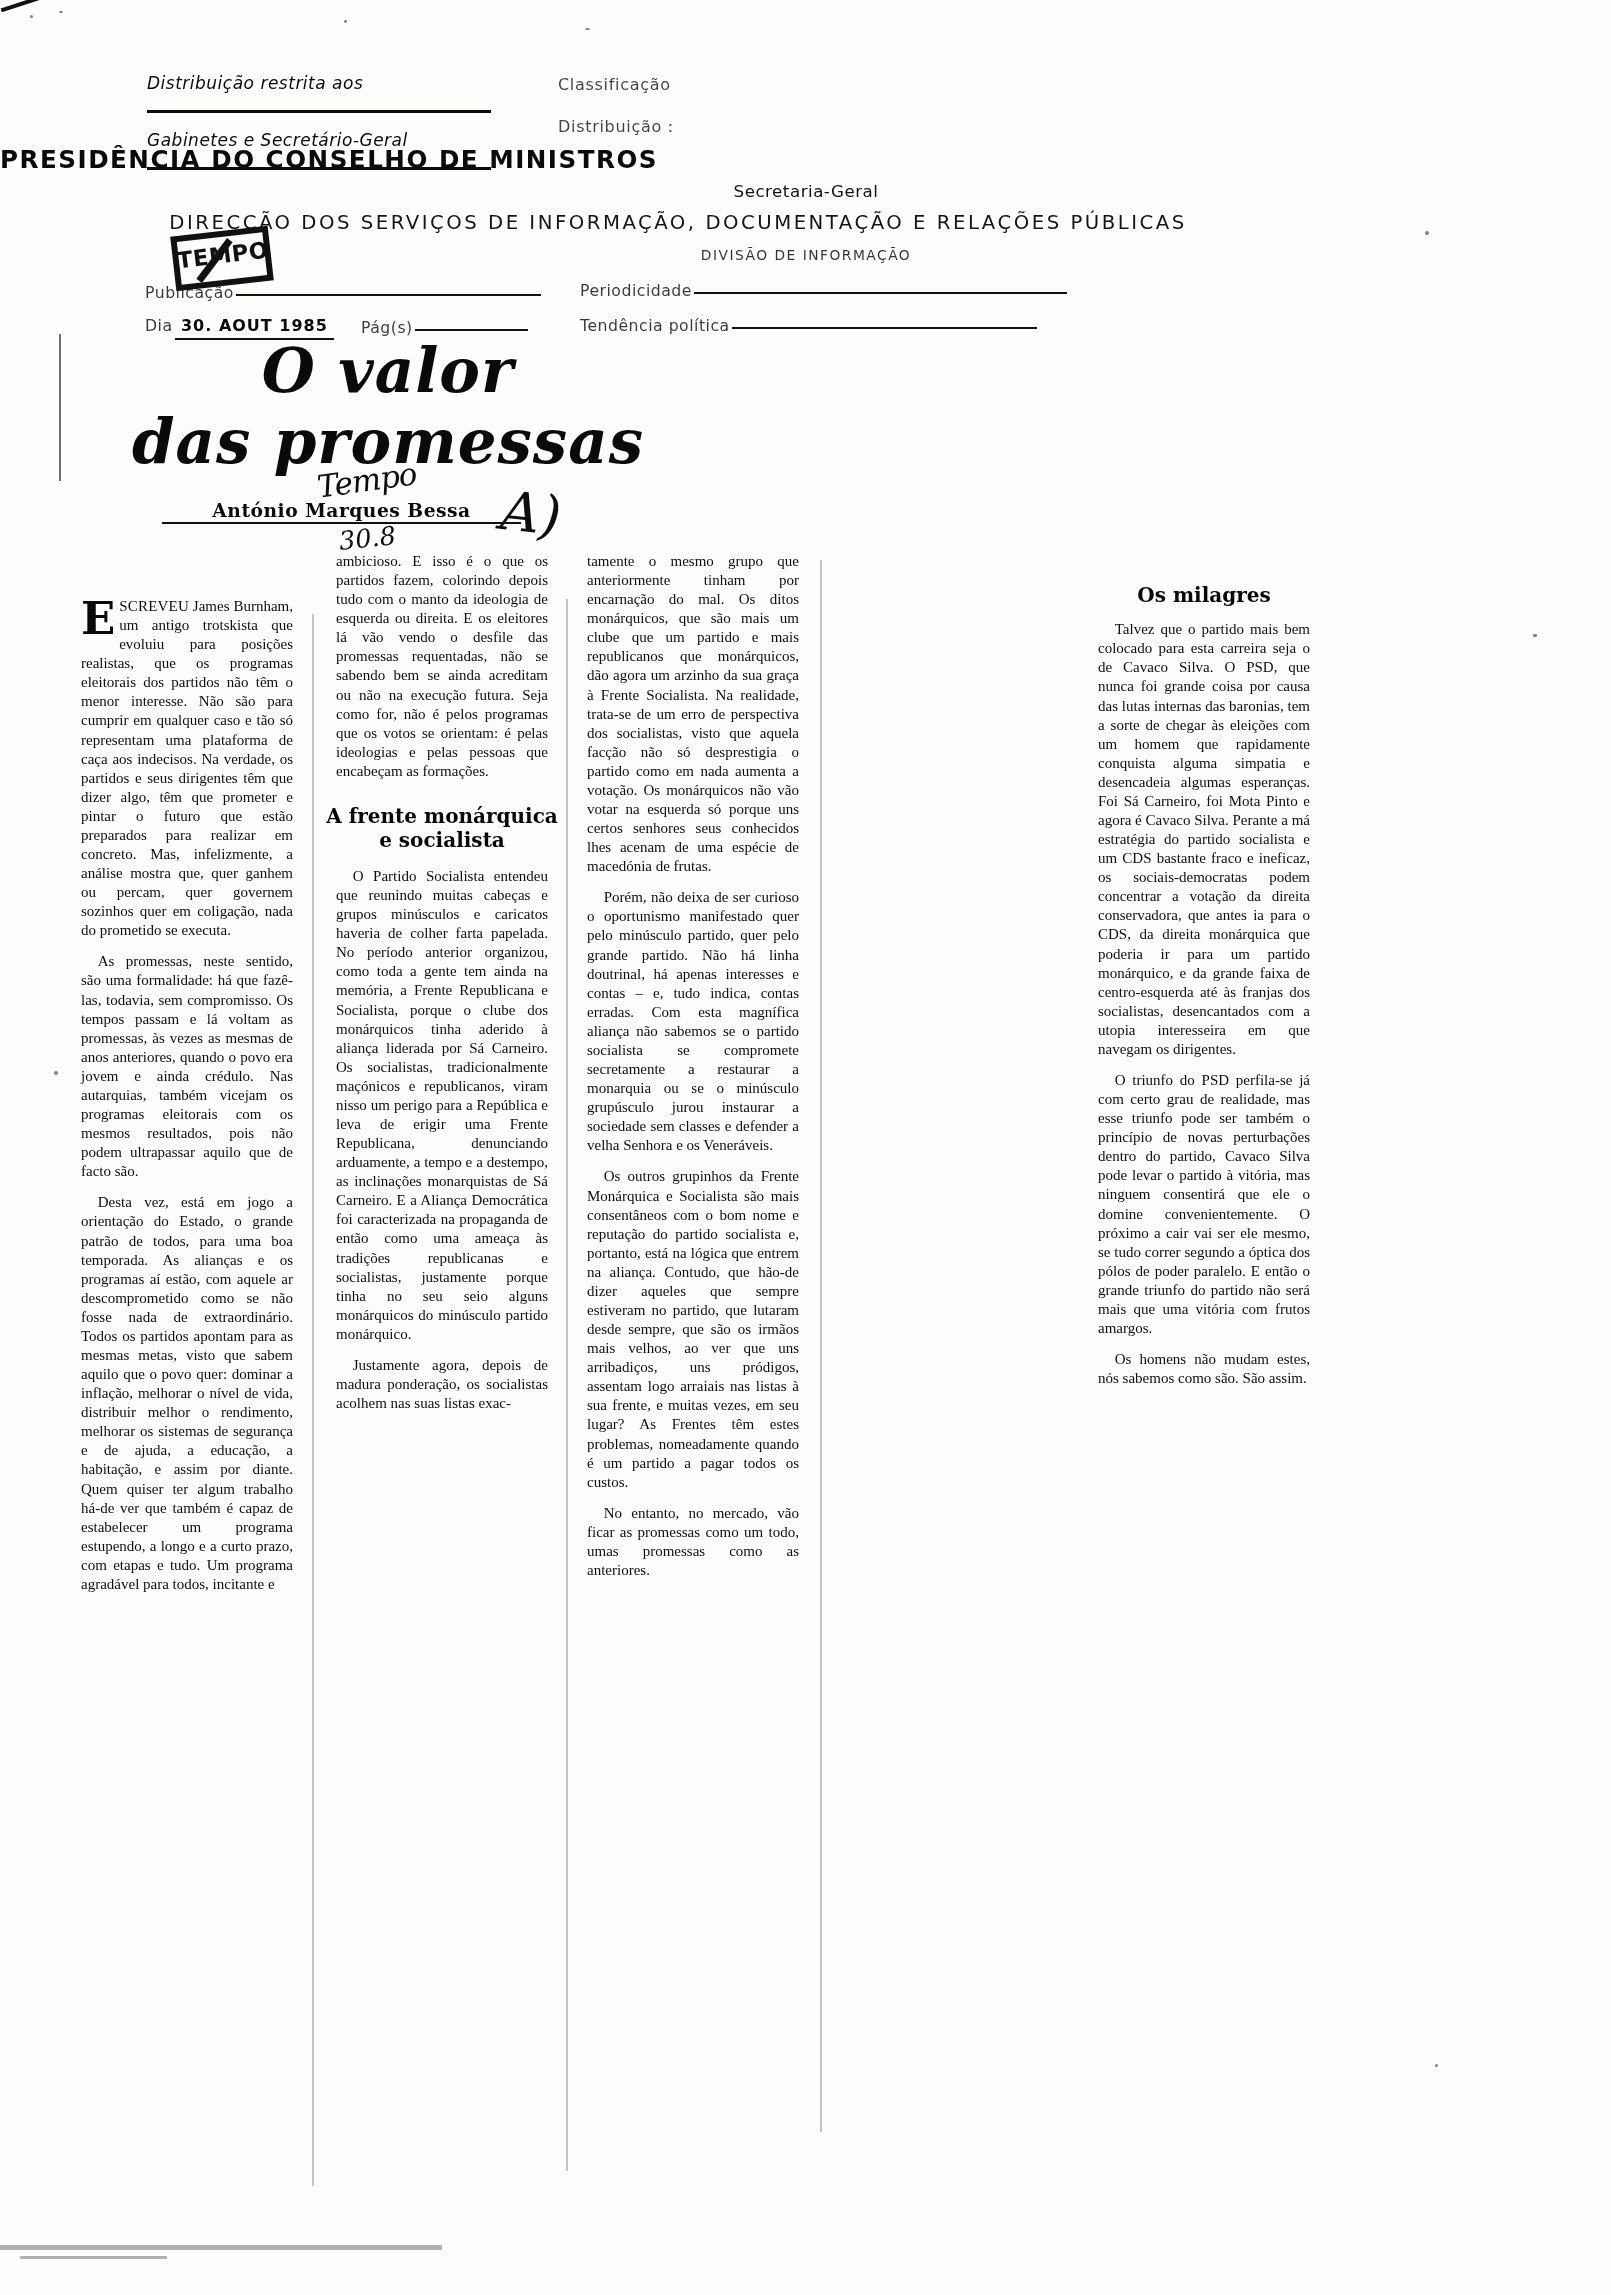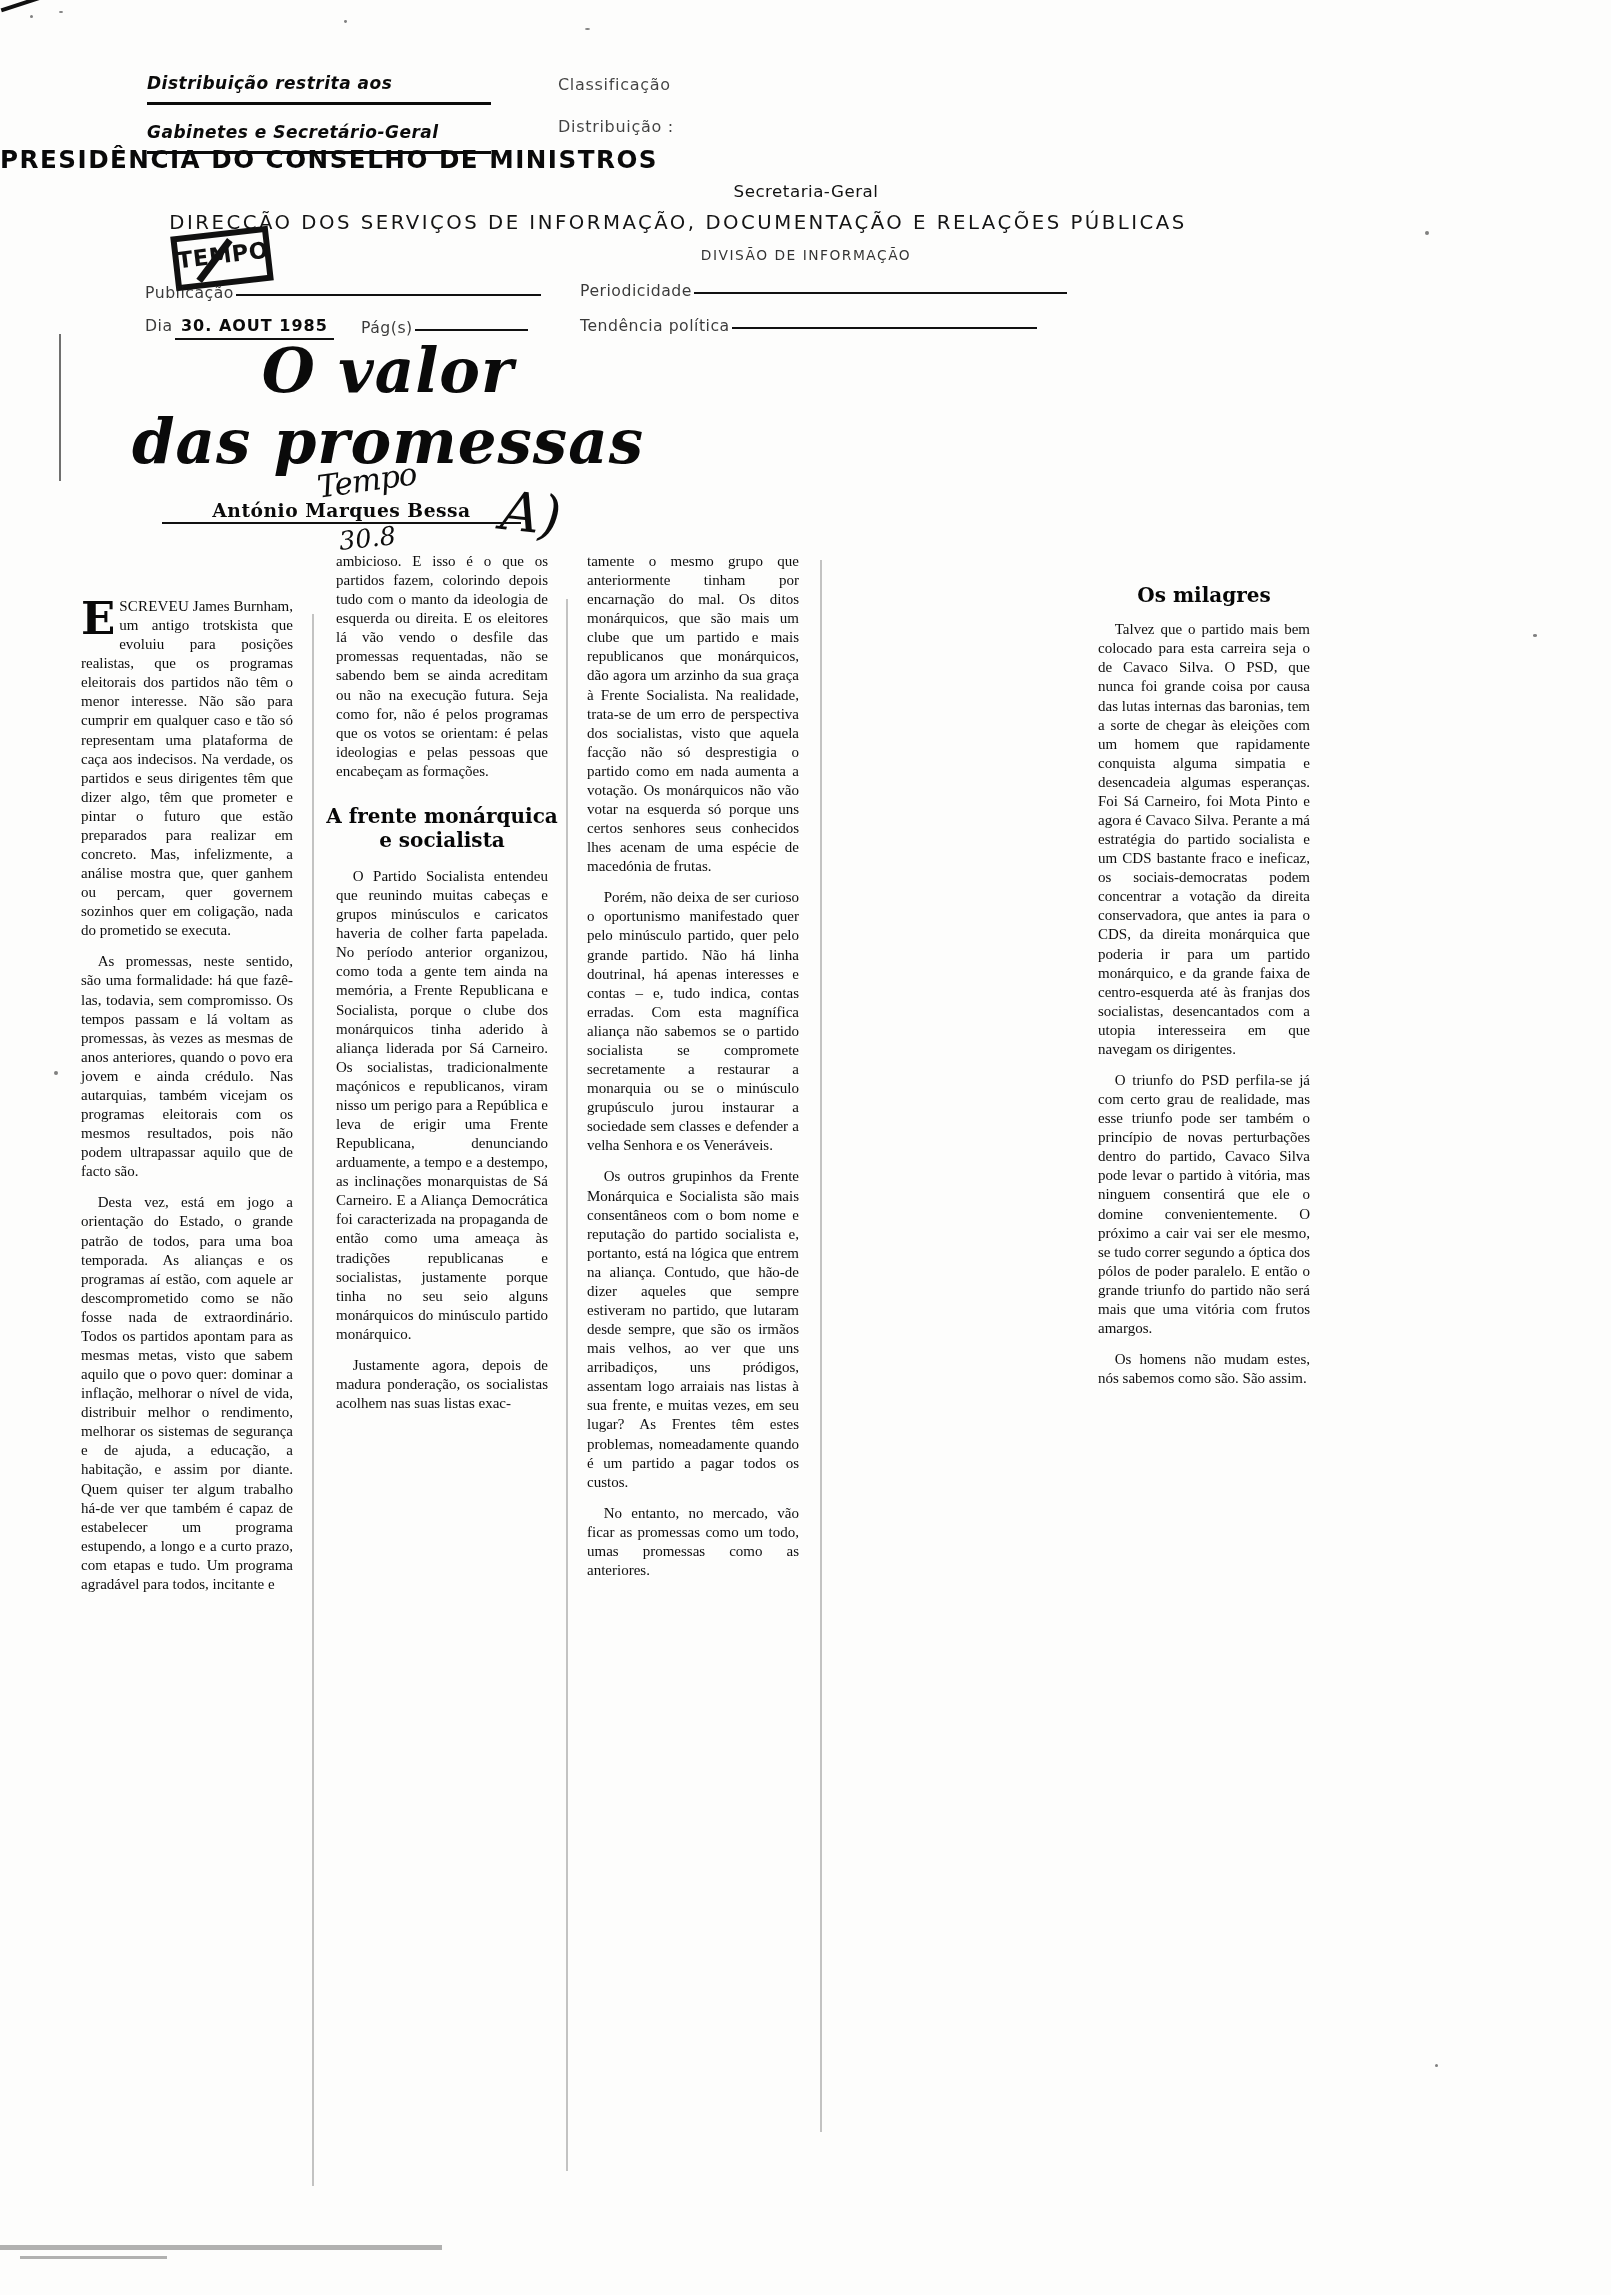--- a/index.html
+++ b/index.html
@@ -18,24 +18,24 @@
   }
   .speck { position:absolute; background:#1a1a1a; border-radius:50%; opacity:.55; }
   .smudge { position:absolute; background:#222; opacity:.35; }
 
   
   .header { position:absolute; left:0; top:0; width:1612px; }
 
   .hdr-left { position:absolute; left:147px; top:73px; width:442px; }
   .hdr-field {
     font-family:"DejaVu Sans", sans-serif;
-    font-style:italic; font-weight:700;
+    font-style:italic; font-weight:400;
     font-size:17px; letter-spacing:0.5px;
     color:#0b0b0b;
-    padding-bottom:9px;
+    padding-bottom:17px;
     border-bottom:3.4px solid #0b0b0b;
     margin-bottom:16.7px;
     display:block;
     width:344px;
   }
 
   .hdr-right { position:absolute; left:558px; top:75px; }
   .hdr-right div {
     font-family:"DejaVu Sans", sans-serif;
     font-size:16px; letter-spacing:0.7px; color:#1a1a1a;

